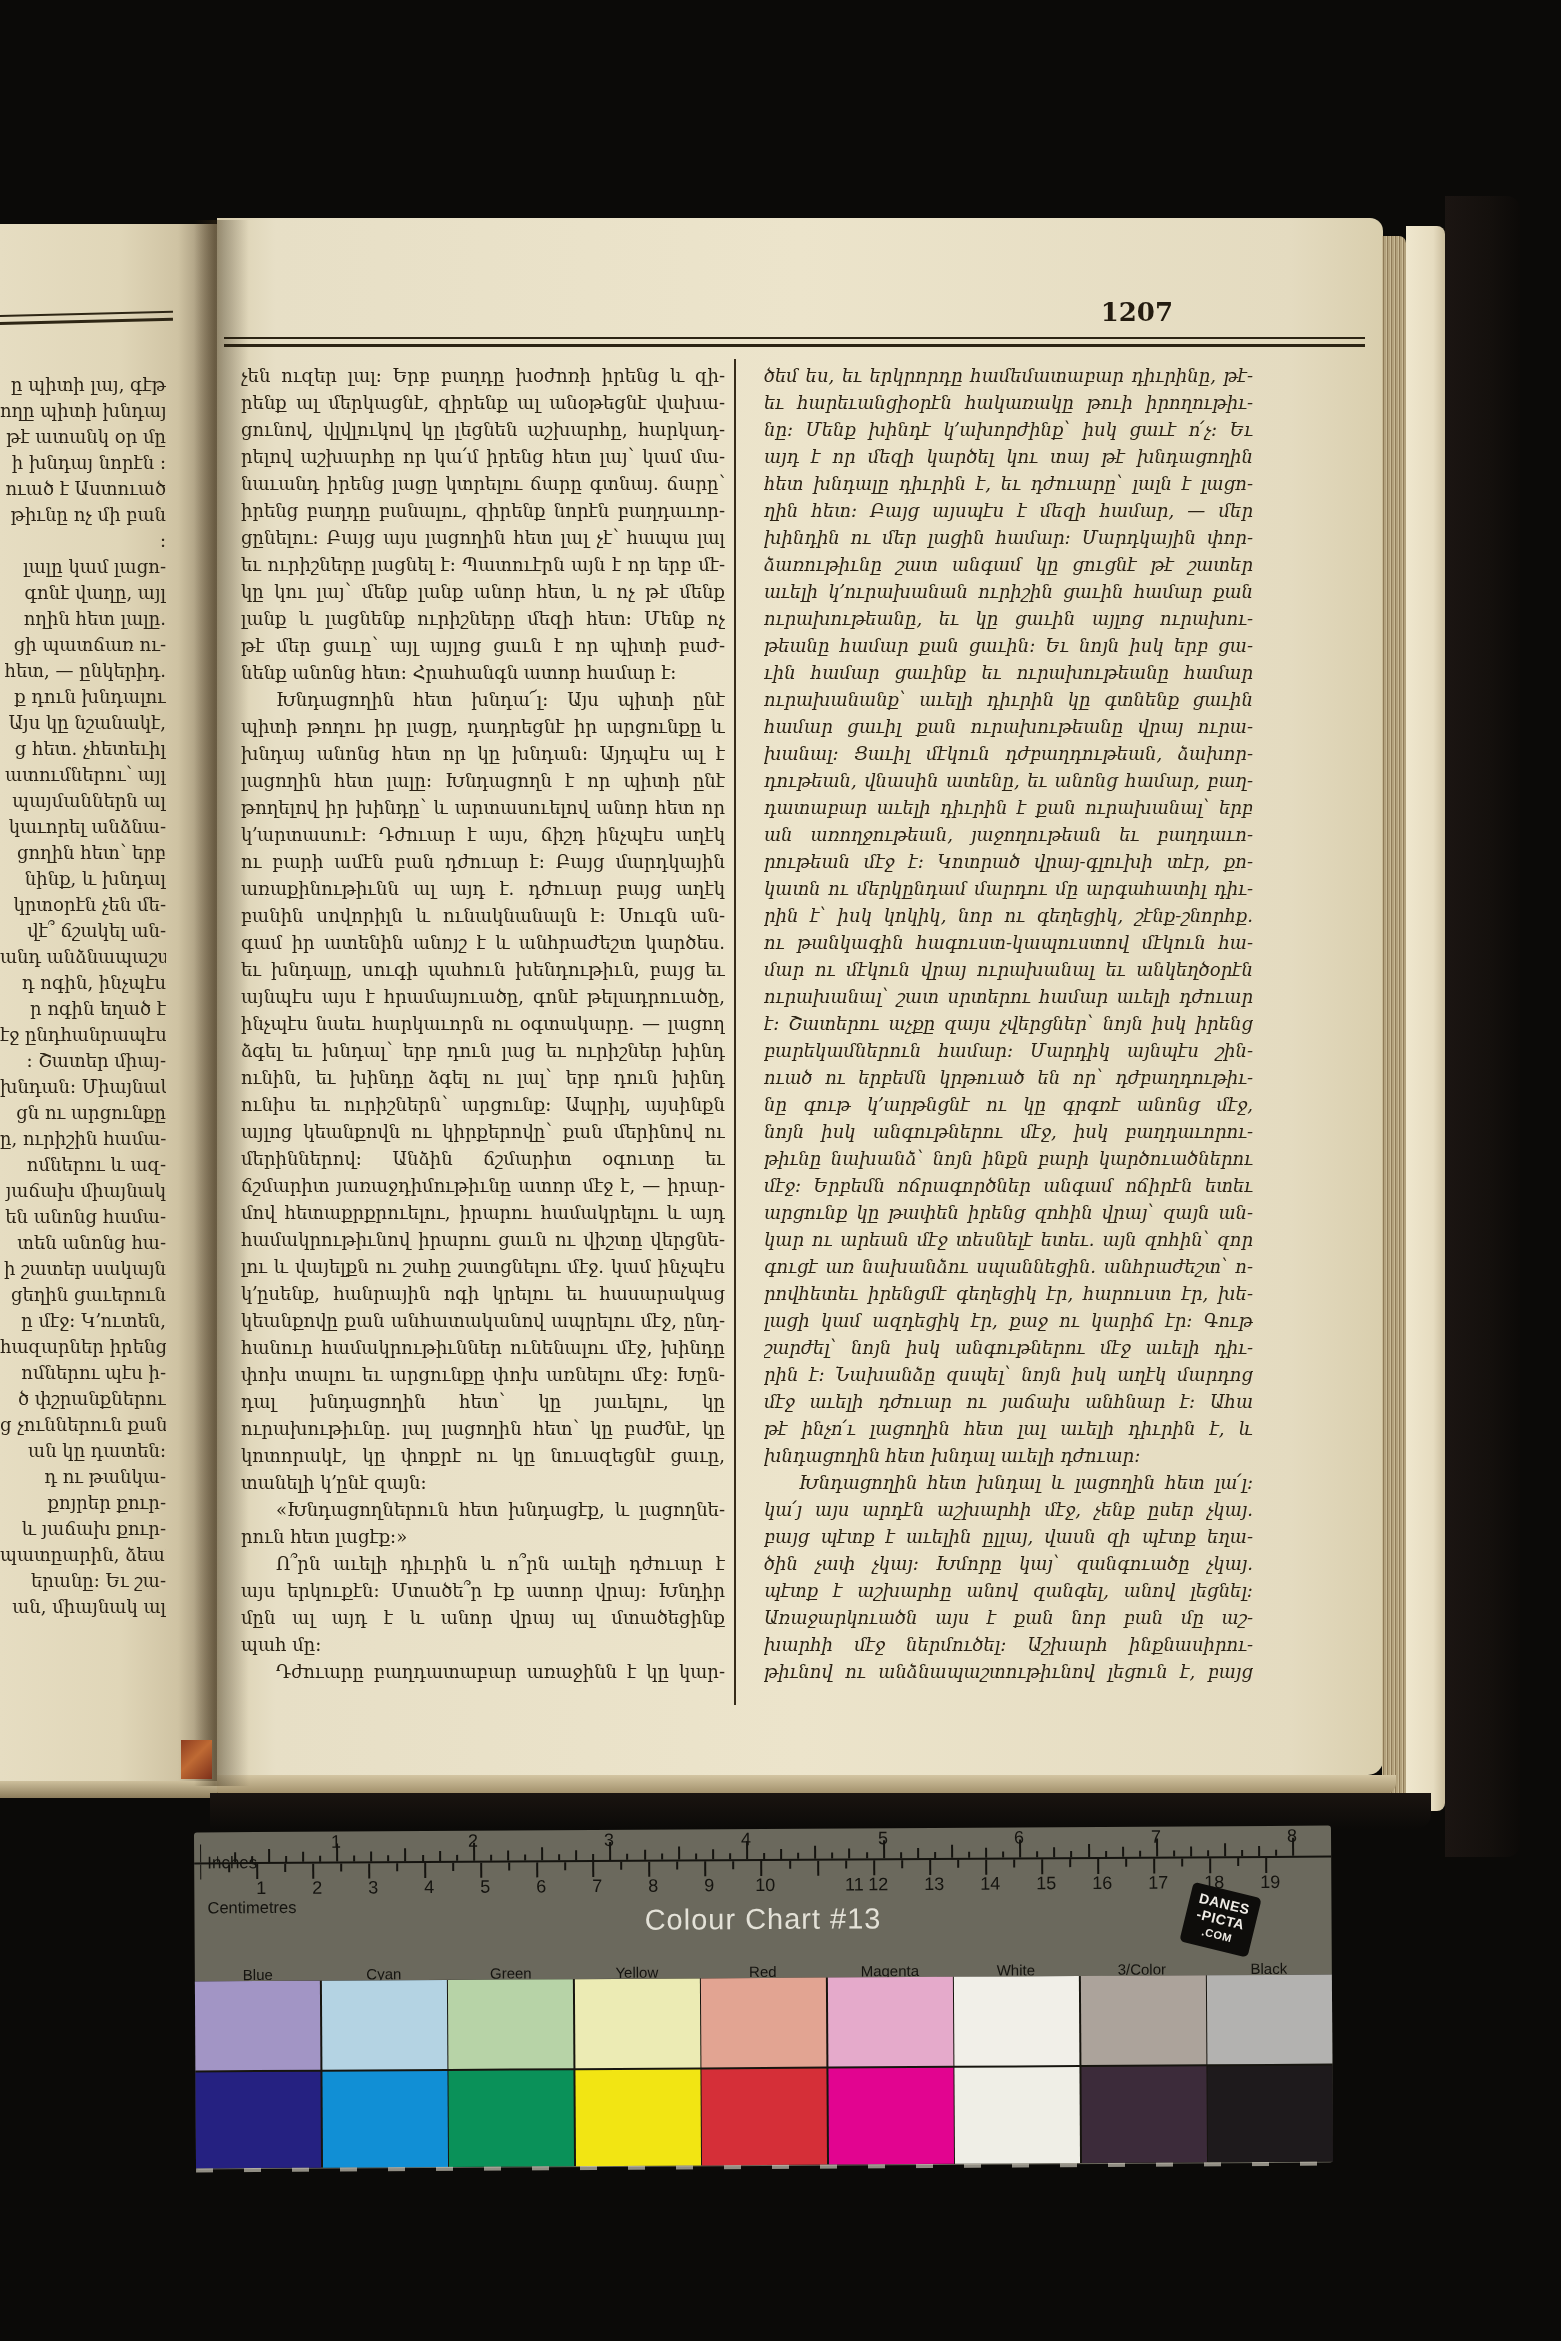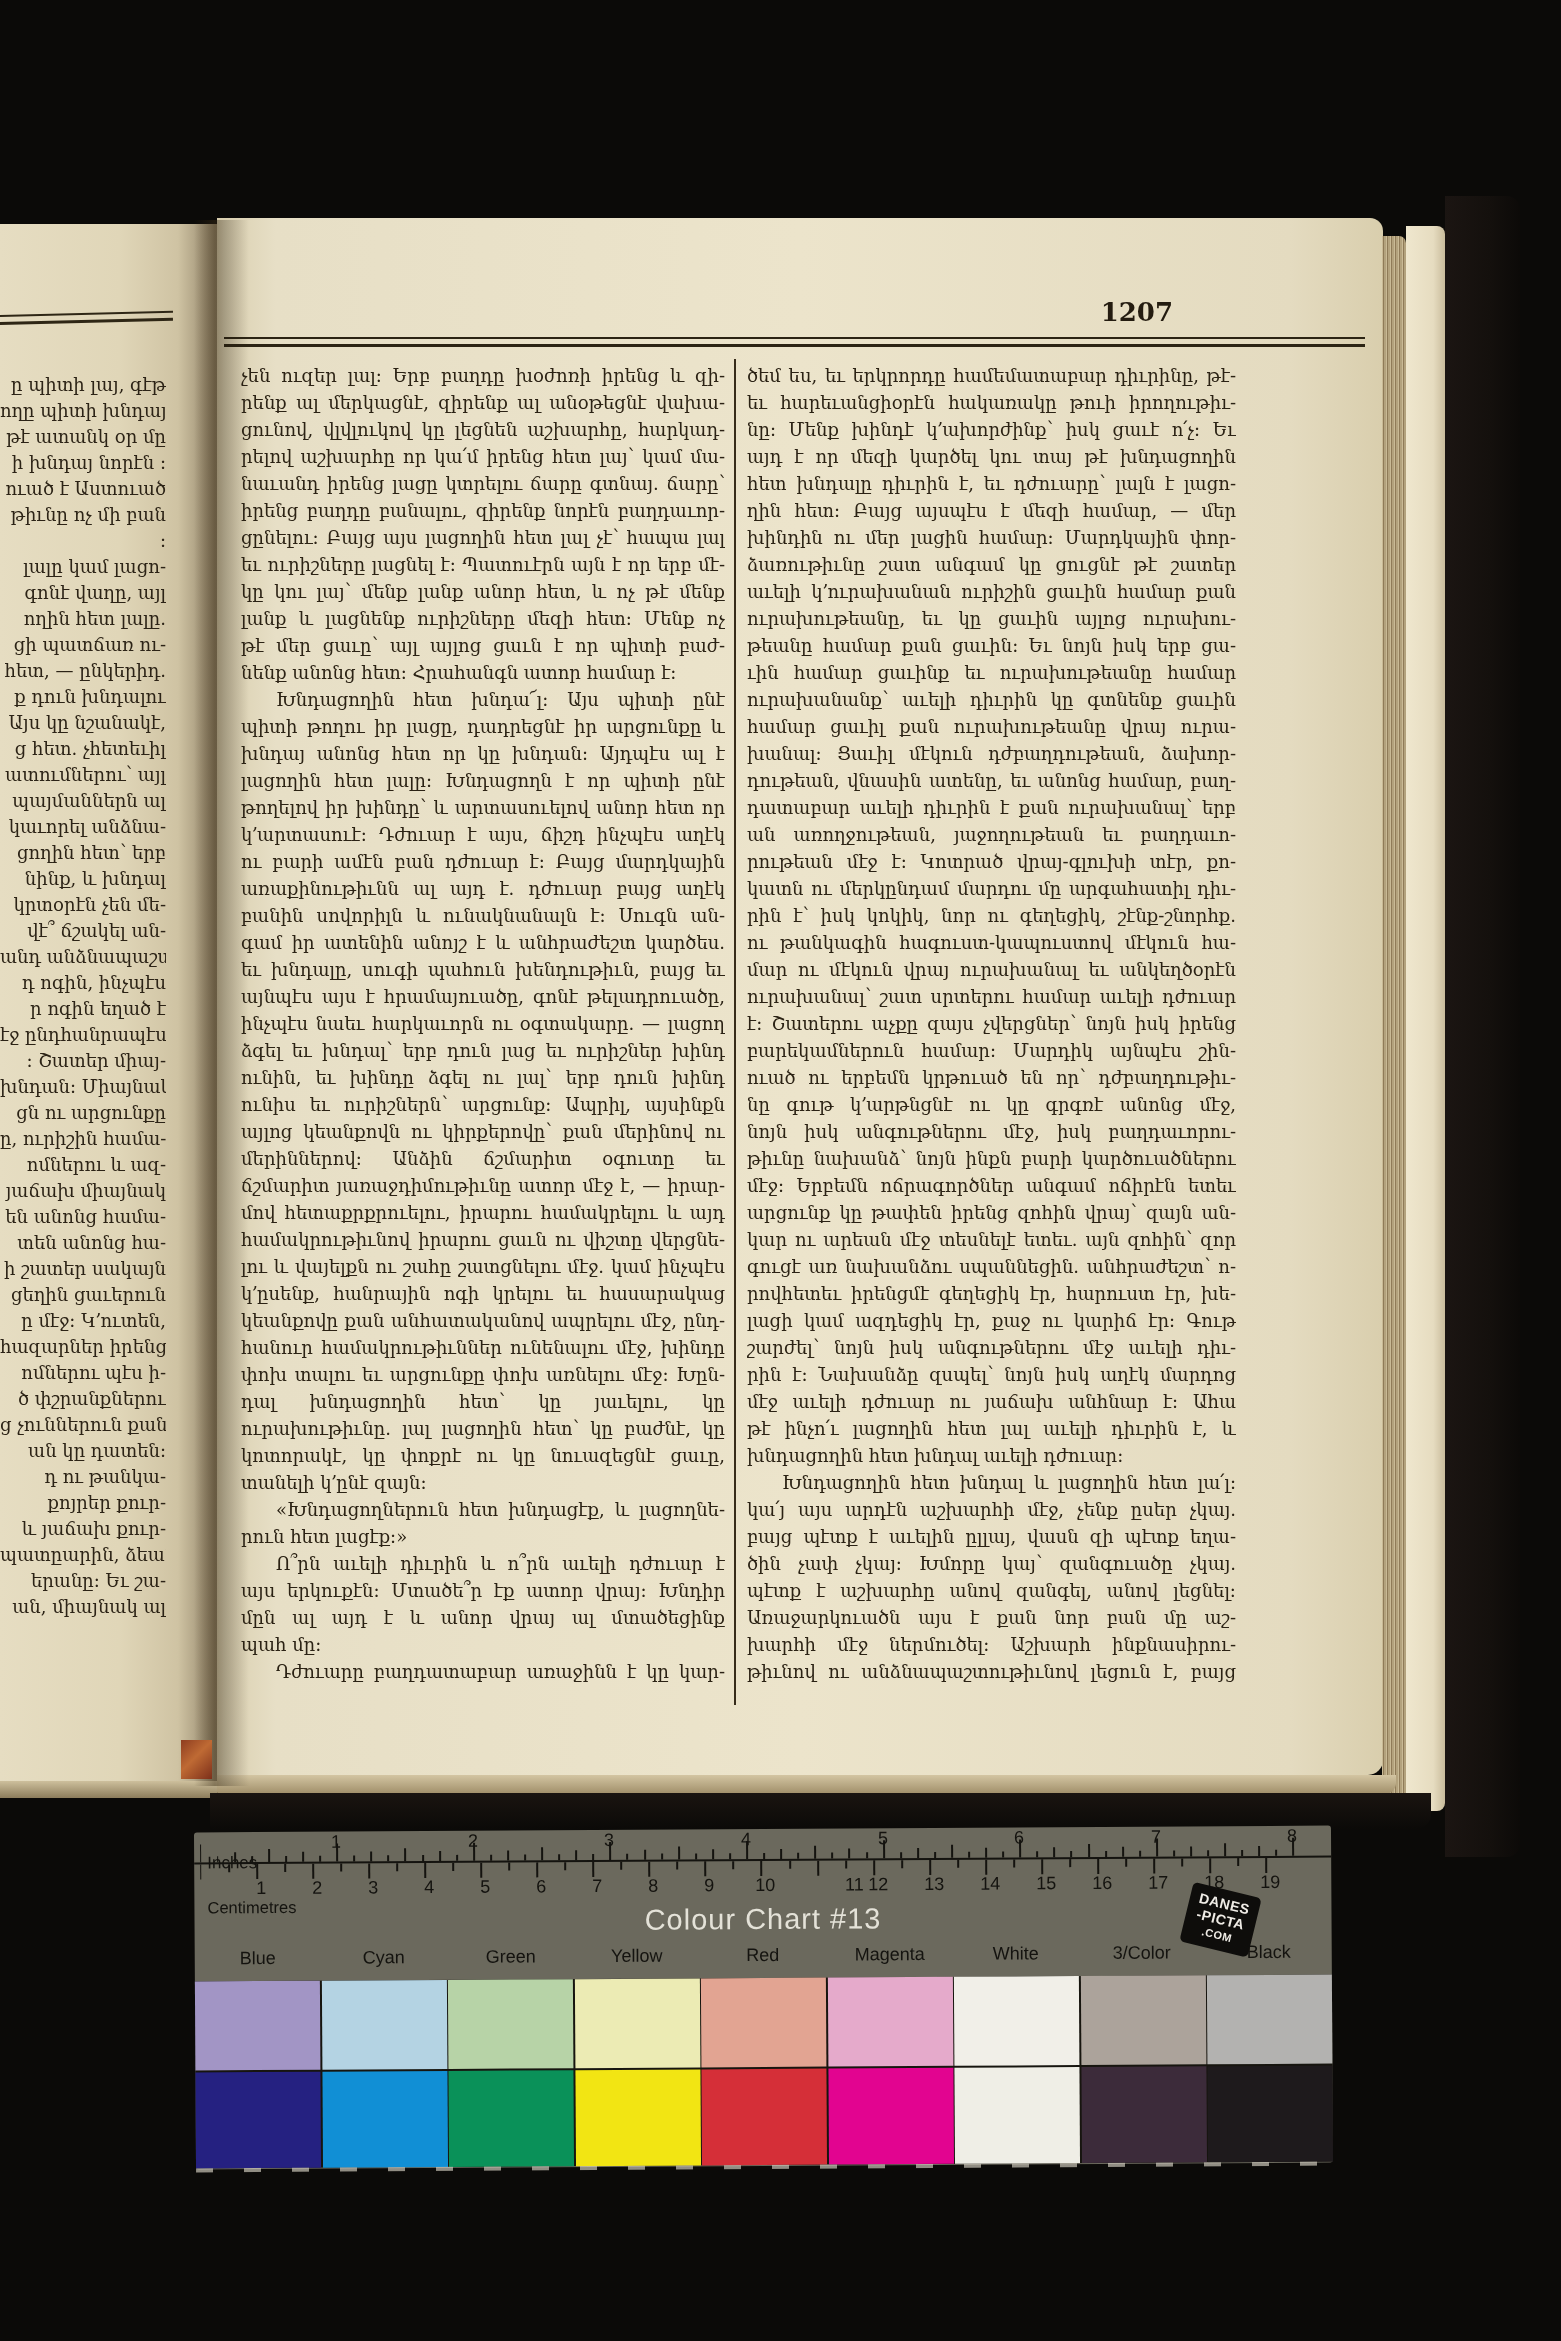--- a/index.html
+++ b/index.html
@@ -22,21 +22,21 @@
     border-radius:0 13px 15px 0;}
   .running-title{position:absolute;left:0;top:78px;width:1041px;text-align:center;
     font-size:28px;font-weight:bold;letter-spacing:5px;color:#241c10;}
   .page-number{position:absolute;left:811px;top:79px;width:145px;text-align:right;
     font-size:26px;font-weight:bold;color:#241c10;}
   .rp-rule{position:absolute;left:7px;width:1141px;background:#2c2414;}
   .rp-rule.r1{top:119px;height:2px;}
   .rp-rule.r2{top:126px;height:3px;}
   .col{position:absolute;top:144px;}
   .col-left{left:24px;width:484px;}
-  .col-right{left:530px;width:489px;}
+  .col-right{left:547px;width:489px;font-style:italic;}
   .col-divider{position:absolute;left:517px;top:141px;width:1.5px;height:1346px;background:#372c1a;}
   .tline{height:27px;line-height:27px;font-size:18px;color:#2b2214;
          text-align:justify;text-align-last:justify;overflow:hidden;}
   .tline.pend{text-align-last:left;}
   .tline.indent{text-indent:35px;}
   .red-corner{position:absolute;left:181px;top:1740px;width:31px;height:39px;z-index:6;
     background:linear-gradient(135deg,#8e3d20 0%,#bf6a34 45%,#7c2f1a 100%);}
   .fore-edge{position:absolute;left:1382px;top:236px;width:24px;height:1565px;
     background:repeating-linear-gradient(90deg,#c9ba96 0 1.5px,#8f7b58 1.5px 2.5px,#b3a27d 2.5px 4px);
     border-radius:0 7px 7px 0;}
@@ -56,21 +56,21 @@
   .chart{position:absolute;left:195px;top:1829px;width:1137px;height:337px;
     background:#6b695d;transform:rotate(-.35deg);border-radius:3px;
     font-family:"Liberation Sans","DejaVu Sans",sans-serif;color:#14130f;}
   .inches-label{position:absolute;left:13px;top:4px;font-size:17px;margin-top:17px;}
   .cm-label{position:absolute;left:13px;top:66px;font-size:16.5px;}
   .ruler-line{position:absolute;left:0;top:30px;width:100%;height:1.5px;background:#14130f;}
   .tick{position:absolute;width:1.5px;background:#14130f;}
   .rnum{position:absolute;transform:translateX(-50%);font-size:18px;}
   .chart-title{position:absolute;left:0;top:74px;width:100%;text-align:center;
     font-size:29px;letter-spacing:1px;color:#e4e2d8;}
-  .swatch-label{position:absolute;top:116px;transform:translateX(-50%);font-size:18px;}
+  .swatch-label{position:absolute;top:134px;transform:translateX(-50%);font-size:15px;}
   .swatch-grid{position:absolute;left:0;top:149px;width:100%;height:187px;
     display:grid;grid-template-columns:repeat(9,1fr);grid-template-rows:89px 96px;
     gap:1.5px;background:#17150f;}
   .swatch{width:100%;height:100%;}
   .torn{position:absolute;left:0;top:336px;width:100%;height:3.5px;opacity:.65;
     background:repeating-linear-gradient(90deg,#d9d4c6 0 17px,transparent 17px 48px);}
   .logo{position:absolute;left:991px;top:63px;width:70px;height:61px;
     background:#0e0d0b;border-radius:5px;transform:rotate(14deg);
     color:#efece6;font-weight:bold;font-size:14px;line-height:16px;
     text-align:center;padding-top:6px;box-sizing:border-box;letter-spacing:0.5px;}

